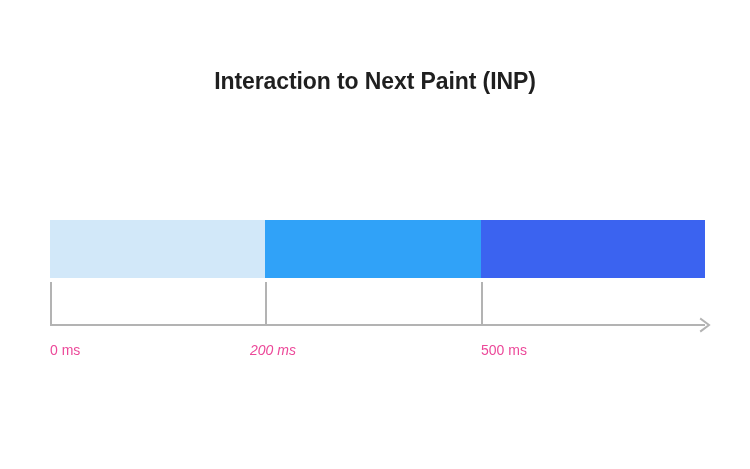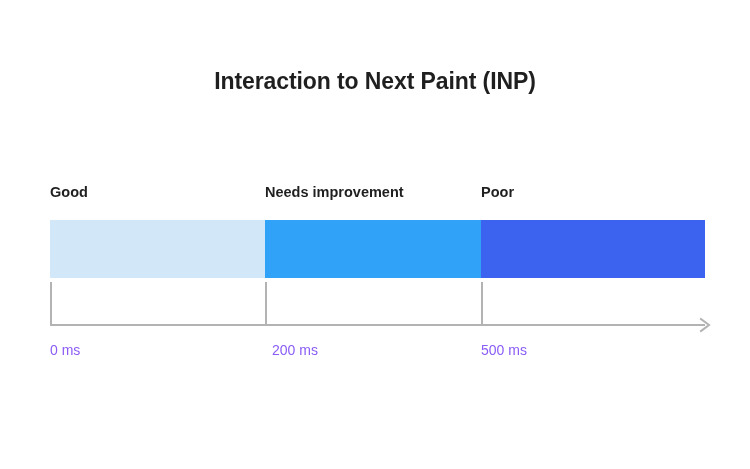--- a/index.html
+++ b/index.html
@@ -91,36 +91,31 @@
     position: absolute;
     left: 50px;
     top: 342px;
     width: 655px;
     height: 20px;
   }
   .tick-label {
     position: absolute;
     top: 0;
     font-size: 14px;
-    color: #8b5cf6;
+    color: #ec4899;
     white-space: nowrap;
   }
 </style>
 </head>
 <body>
 
 <div id="infographic">
 
   <div id="chart-title">Interaction to Next Paint (INP)</div>
 
-  <div id="band-labels">
-    <span class="band-label" style="left: 0px;">Good</span>
-    <span class="band-label" style="left: 215px;">Needs improvement</span>
-    <span class="band-label" style="left: 431px;">Poor</span>
-  </div>
 
   <div id="threshold-bar">
     <div class="bar-segment" style="left: 0px; width: 215px; background: #d2e8f9;"></div>
     <div class="bar-segment" style="left: 215px; width: 216px; background: #30a2f8;"></div>
     <div class="bar-segment" style="left: 431px; width: 224px; background: #3b63f0;"></div>
   </div>
 
   <div id="axis-area">
     <div class="axis-tick" style="left: 0px;"></div>
     <div class="axis-tick" style="left: 215px;"></div>
@@ -128,17 +123,17 @@
     <div id="axis-line"></div>
     <div id="axis-arrow">
       <svg width="16" height="16" viewBox="0 0 16 16">
         <polyline points="3,2 11,8 3,14" fill="none" stroke="#b3b3b3" stroke-width="2" stroke-linecap="square"></polyline>
       </svg>
     </div>
   </div>
 
   <div id="axis-tick-labels">
     <span class="tick-label" style="left: 0px;">0 ms</span>
-    <span class="tick-label" style="left: 222px;">200 ms</span>
+    <span class="tick-label" style="left: 200px; font-style: italic;">200 ms</span>
     <span class="tick-label" style="left: 431px; text-align: right;">500 ms</span>
   </div>
 
 </div>
 
 </body></html>

